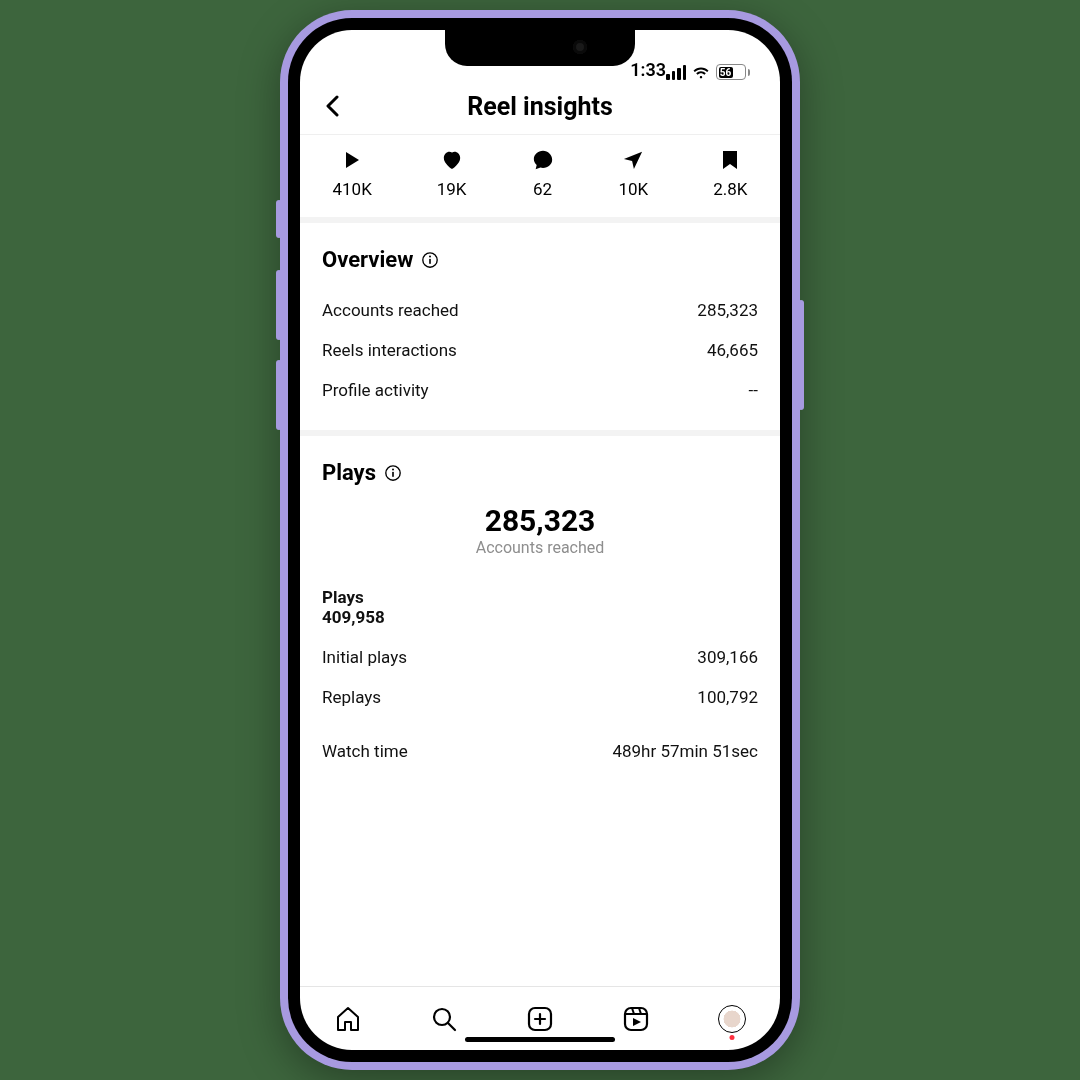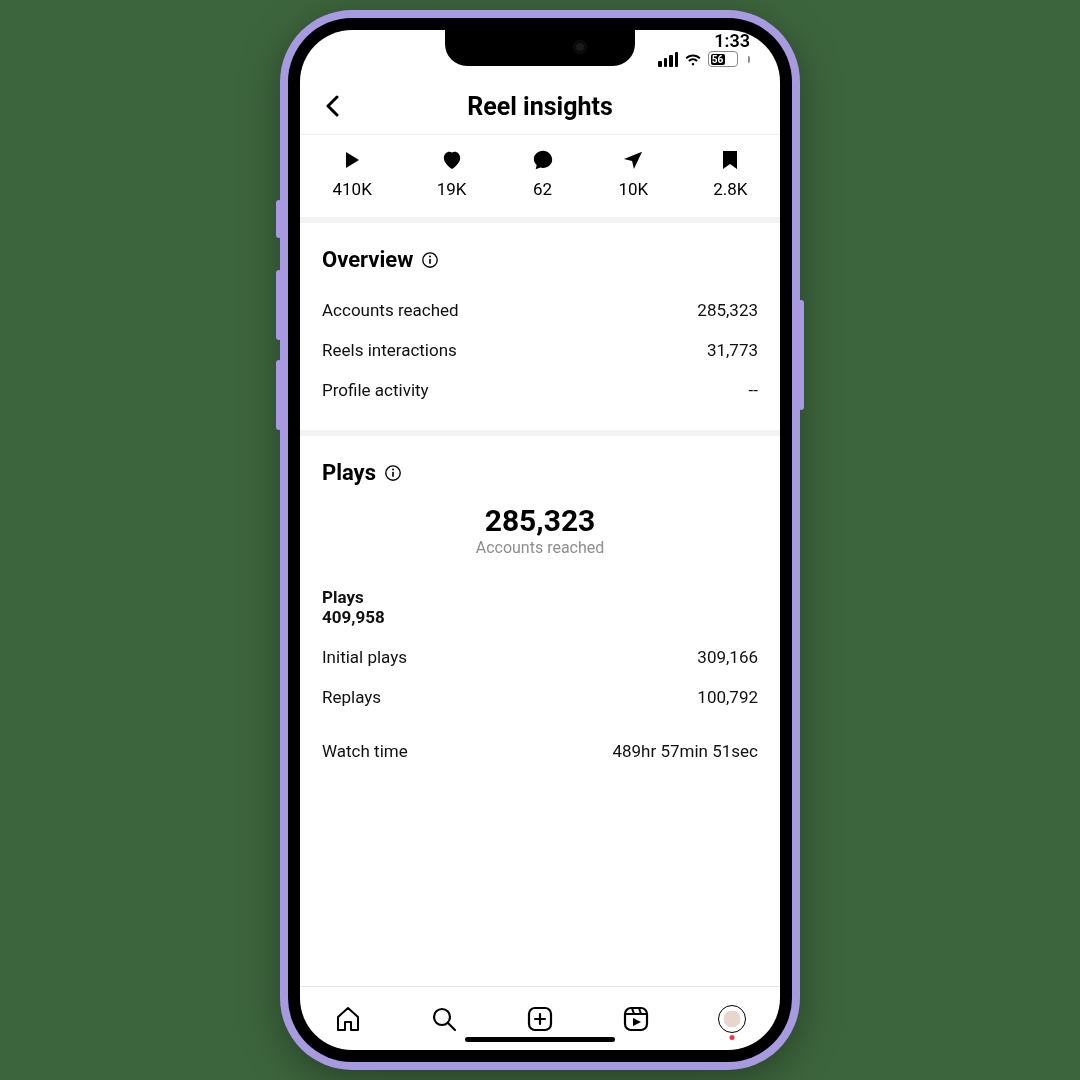--- a/index.html
+++ b/index.html
@@ -7,27 +7,27 @@
   .phone-frame { width: 520px; height: 1060px; border-radius: 72px; background: #a79ae0; padding: 8px; position: relative; box-shadow: 0 10px 40px rgba(0,0,0,.35); }
   .phone-inner { width: 100%; height: 100%; border-radius: 64px; background: #000; padding: 12px; position: relative; }
   .side-btn { position: absolute; background:#a79ae0; border-radius:3px; }
   .sb-left1 { left:-4px; top:190px; width:6px; height:38px; }
   .sb-left2 { left:-4px; top:260px; width:6px; height:70px; }
   .sb-left3 { left:-4px; top:350px; width:6px; height:70px; }
   .sb-right { right:-4px; top:290px; width:6px; height:110px; }
   .screen { width: 100%; height: 100%; border-radius: 52px; background: #fff; overflow: hidden; position: relative; display:flex; flex-direction:column; }
   .notch { position: absolute; top: 0; left: 50%; transform: translateX(-50%); width: 190px; height: 36px; background: #000; border-bottom-left-radius: 22px; border-bottom-right-radius: 22px; z-index: 10; display:flex; align-items:center; justify-content:center; }
   .notch .cam { position:absolute; right:48px; top:10px; width:14px; height:14px; border-radius:50%; background:#1a1a1a; box-shadow: inset 0 0 0 3px #0a0a0a; }
-  .status-bar { height: 54px; display: flex; align-items: flex-end; justify-content: flex-start; padding: 0 30px 4px 36px; font-weight: 600; font-size: 18px; flex-direction: column; }
+  .status-bar { height: 54px; display: flex; align-items: flex-end; justify-content: flex-end; padding: 0 30px 4px 36px; font-weight: 600; font-size: 18px; }
   .status-right { display:flex; align-items:center; gap:6px; }
   .signal { display:flex; align-items:flex-end; gap:2px; }
   .signal span { width:3.5px; background:#000; border-radius:1px; display:block; }
   .signal span:nth-child(1){height:6px} .signal span:nth-child(2){height:9px} .signal span:nth-child(3){height:12px} .signal span:nth-child(4){height:15px}
   .wifi-ic { width:18px; height:14px; }
-  .battery { display:flex; align-items:center; gap:10px; }
+  .battery { display:flex; align-items:center; gap:2px; }
   .battery-body { width:30px; height:16px; border:1.5px solid #888; border-radius:4px; display:flex; align-items:center; padding:1.5px; }
   .battery-fill { height:100%; width:56%; background:#000; border-radius:2px; display:flex; align-items:center; justify-content:center; color:#fff; font-size:10px; font-weight:700; }
   .battery-cap { width:2px; height:7px; background:#888; border-radius:0 2px 2px 0; }
   .nav-header { display:flex; align-items:center; padding: 8px 18px 14px; position:relative; border-bottom:1px solid #efefef; }
   .back { width:28px; height:28px; display:flex; align-items:center; justify-content:center; }
   .nav-title { position:absolute; left:0; right:0; text-align:center; font-size:25px; font-weight:700; pointer-events:none; }
   .stats-row { display:flex; justify-content:space-around; padding: 14px 8px 18px; border-bottom: 6px solid #f3f3f3; gap: 16px; }
   .stat { display:flex; flex-direction:column; align-items:center; gap:8px; font-size:17px; }
   .stat .ic { height:22px; display:flex; align-items:center; }
   .section { padding: 24px 22px 20px; border-bottom:6px solid #f3f3f3; }
@@ -142,21 +142,21 @@
                 <circle cx="10" cy="6.2" r="1.1" fill="#000"></circle>
                 <rect x="9.1" y="8.5" width="1.8" height="6" rx=".9" fill="#000"></rect>
               </svg>
           </div>
           <div class="row">
             <span>Accounts reached</span>
             <span>285,323</span>
           </div>
           <div class="row">
             <span>Reels interactions</span>
-            <span>31,773</span>
+            <span>46,665</span>
           </div>
           <div class="row">
             <span>Profile activity</span>
             <span>--</span>
           </div>
         </div>
 
         <div class="section noborder">
           <div class="sec-title">
             <span>Plays</span>

